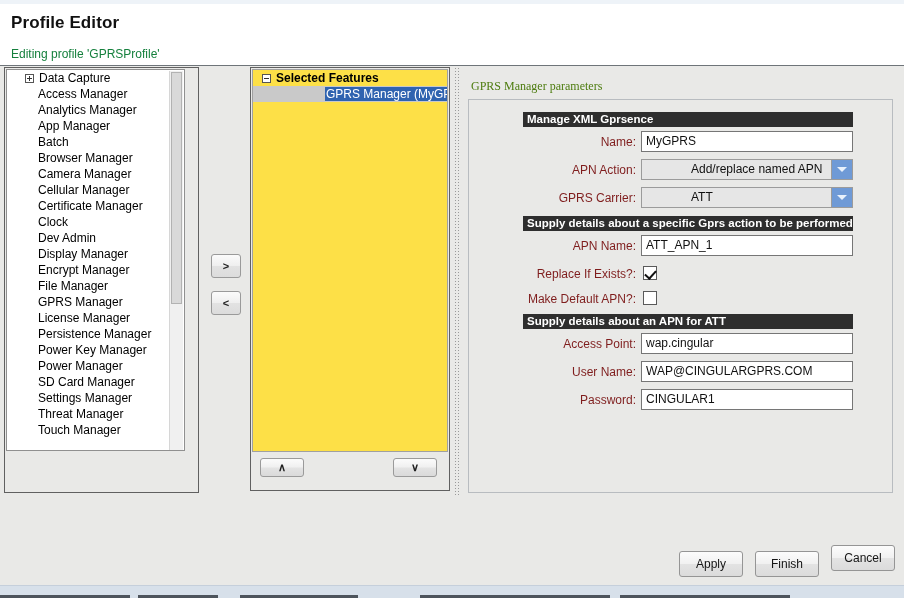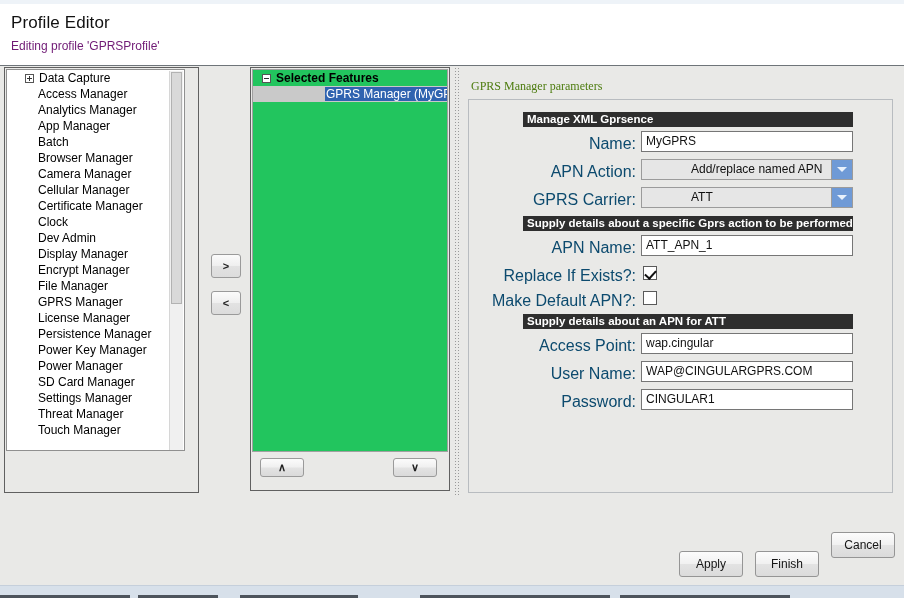--- a/index.html
+++ b/index.html
@@ -24,26 +24,26 @@
     position: absolute; left:0; top:0; width:904px; height:4px;
     background: #eef3f8;
   }
   .header {
     position: absolute; left:0; top:4px; width:904px; height:61px;
     background: #ffffff;
     border-bottom: 1px solid #6e7479;
   }
   .page-title {
     position: absolute; left: 11px; top: 9px;
-    font-size: 17px; font-weight: normal; color: #111;
+    font-size: 17px; font-weight: bold; color: #111;
     letter-spacing: .1px;
   }
   .subtitle {
-    position: absolute; left: 11px; top: 35px;
-    font-size: 12px; color: #701a75;
+    position: absolute; left: 11px; top: 43px;
+    font-size: 12px; color: #15803d;
   }
   
   .body {
     position: absolute; left:0; top:66px; width:904px; height:532px;
     background: #e9e9e7;
   }
   
   .avail-panel {
     position: absolute; left: 4px; top: 1px; width: 195px; height: 426px;
     background: #e9e9e7;
@@ -115,21 +115,21 @@
   }
   
   .sel-panel {
     position: absolute; left: 250px; top: 1px; width: 200px; height: 424px;
     background: #e9e9e7;
     border: 1px solid #606060;
     box-sizing: border-box;
   }
   .sel-tree {
     position: absolute; left: 1px; top: 1px; width: 196px; height: 383px;
-    background: #22c55e;
+    background: #fde047;
     border: 1px solid #a0a0a0;
     box-sizing: border-box;
     overflow: hidden;
   }
   .sel-row {
     height: 16px; line-height: 16px; font-size: 12px; white-space: nowrap;
   }
   .sel-row.root { font-weight: bold; padding-left: 9px; }
   .sel-row.item {
     padding-left: 72px;
@@ -174,21 +174,21 @@
     color: #ffffff;
     font-size: 11.5px;
     font-weight: bold;
     padding-left: 4px;
     box-sizing: border-box;
     white-space: nowrap;
     overflow: hidden;
   }
   .f-label {
     position: absolute;
-    font-size: 16px; color: #0c4a6e;
+    font-size: 12px; color: #7f1d1d;
     text-align: right;
     white-space: nowrap;
   }
   .f-input {
     position: absolute;
     background: #ffffff;
     border: 1px solid #767676;
     box-sizing: border-box;
     font-size: 12px;
     color: #111;
@@ -351,21 +351,21 @@
         <div class="f-label" style="left: 0px; width: 167px; top: 237px;">Access Point:</div>
         <div class="f-input" style="left: 172px; top: 233px; width: 212px;">wap.cingular</div>
         <div class="f-label" style="left: 0px; width: 167px; top: 265px;">User Name:</div>
         <div class="f-input" style="left: 172px; top: 261px; width: 212px;">WAP@CINGULARGPRS.COM</div>
         <div class="f-label" style="left: 0px; width: 167px; top: 293px;">Password:</div>
         <div class="f-input" style="left: 172px; top: 289px; width: 212px;">CINGULAR1</div>
       </div>
 
     <div class="btm-btn" style="left:679px; top:485px;">Apply</div>
     <div class="btm-btn" style="left:755px; top:485px;">Finish</div>
-    <div class="btm-btn" style="left:831px; top:466px;">Cancel</div>
+    <div class="btm-btn" style="left:831px; top:479px;">Cancel</div>
   </div>
 
   <div class="taskbar">
     <div class="tb-dark" style="left:0px; width:130px;"></div>
     <div class="tb-dark" style="left:138px; width:80px;"></div>
     <div class="tb-dark" style="left:240px; width:118px;"></div>
     <div class="tb-dark" style="left:420px; width:190px;"></div>
     <div class="tb-dark" style="left:620px; width:170px;"></div>
   </div>
 </div>

